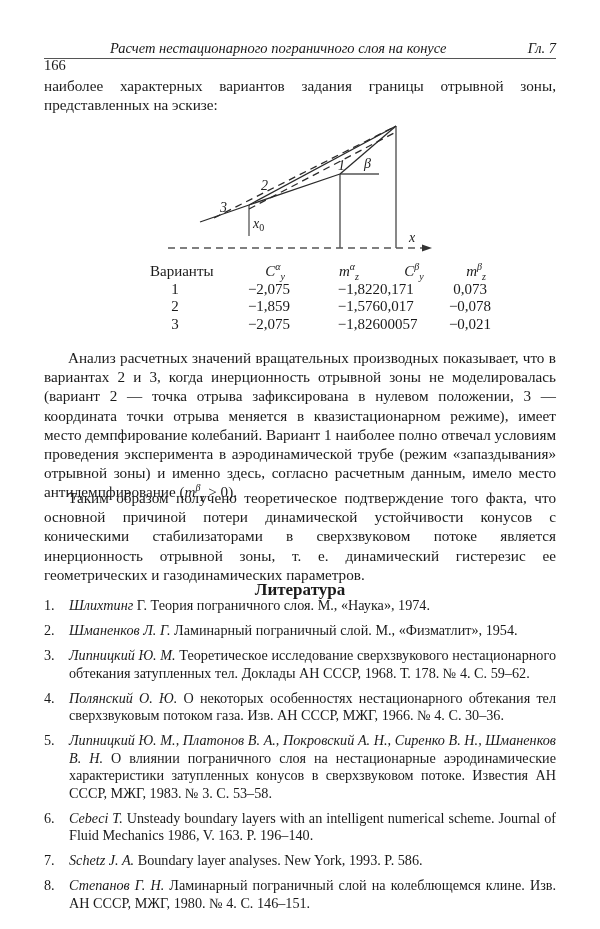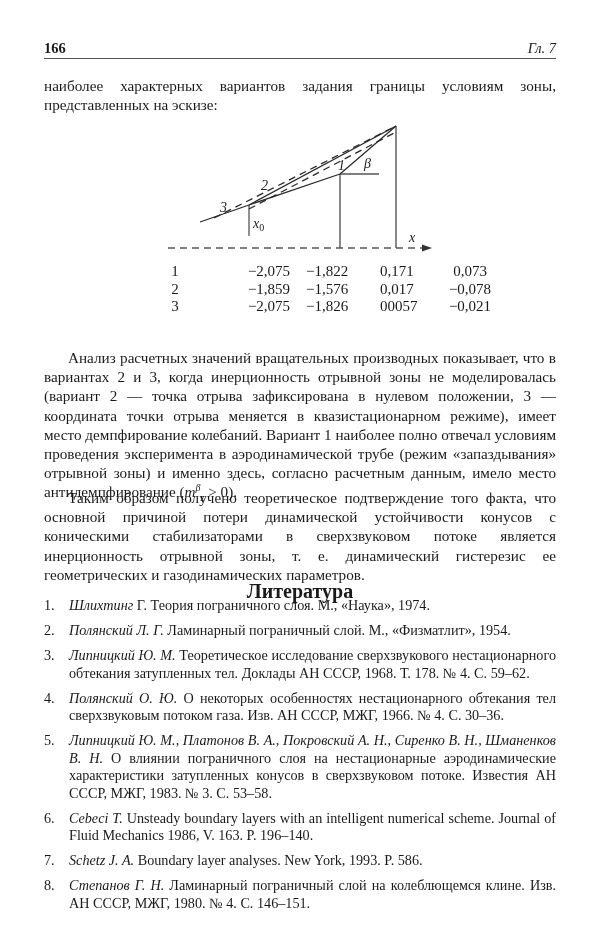--- a/index.html
+++ b/index.html
@@ -1,57 +1,58 @@
 <!DOCTYPE html>
 <html><head>
 <meta charset="utf-8">
 <style>
   html, body { margin: 0; padding: 0; background: #ffffff; }
   body { width: 600px; height: 929px; position: relative; overflow: hidden;
          font-family: "Liberation Serif", "DejaVu Serif", serif; color: #1a1a1a; }
   .page { position: absolute; left: 44px; top: 0; width: 512px; }
   .header { position: absolute; top: 40px; left: 0; width: 512px; height: 18px;
             border-bottom: 1px solid #555; font-size: 14.5px; }
-  .header .pno { position: absolute; left: 0; top: 0; font-weight: bold; }
+  .header .pno { position: absolute; left: 0; top: 17px; }
   .header .title { position: absolute; left: 66px; top: 0; font-style: italic; }
   .header .chap { position: absolute; right: 0; top: 0; font-style: italic; }
   .para { position: absolute; left: 0; width: 512px; font-size: 15.2px; line-height: 19.2px;
           text-align: justify; text-align-last: left; }
   .indent { text-indent: 24px; }
   .diagram { position: absolute; left: 0; top: 110px; width: 512px; height: 150px; }
   .table { position: absolute; left: 106px; top: 263px; font-size: 15px; line-height: 17.5px; }
   .table .row { display: flex; }
   .table .c0 { width: 82px; text-align: left; }
   .table .c0.num { text-align: center; width: 50px; margin-left: 0; padding-right: 32px; }
   .table .c1 { width: 74px; text-align: center; }
-  .table .c2 { width: 74px; text-align: left; }
+  .table .c2 { width: 74px; text-align: right; }
   .table .c3 { width: 56px; text-align: left; }
   .table .c4 { width: 68px; text-align: center; }
   .table .hdr .c1, .table .hdr .c2, .table .hdr .c3, .table .hdr .c4 { font-style: italic; text-align: center; }
   .table .hdr .c1 { padding-left: 6px; }
   sup, sub { font-size: 10px; line-height: 0; }
   .refs-title { position: absolute; left: 0; top: 580px; width: 512px; text-align: center;
-                font-weight: bold; font-size: 20px; }
+                font-weight: bold; font-size: 17px; }
   .refs { position: absolute; left: 0; top: 597px; width: 512px; font-size: 14.2px; line-height: 17.5px; }
   .ref { position: relative; padding-left: 25px; margin-bottom: 7.5px; text-align: justify; text-align-last: left; }
   .ref .num { position: absolute; left: 0; top: 0; }
   .ref .auth { font-style: italic; }
   i.math { font-style: italic; }
 </style>
 </head>
 <body>
 
 <div class="page">
 
   <div class="header">
     <span class="pno">166</span>
+    <span class="title">Расчет нестационарного пограничного слоя на конусе</span>
     <span class="chap">Гл. 7</span>
   </div>
 
-  <div class="para" style="top:76px;">наиболее характерных вариантов задания границы условиям зоны, представленных на эскизе:</div>
+  <div class="para" style="top:76px;">наиболее характерных вариантов задания границы отрывной зоны, представленных на эскизе:</div>
 
   <svg class="diagram" viewBox="0 0 512 150" width="512" height="150">
     <g stroke="#2a2a2a" fill="none" stroke-width="1.3">
 
       <line x1="124" y1="138" x2="378" y2="138" stroke="#555" stroke-dasharray="7,5" stroke-width="1.4"></line>
 
       <polygon points="378,134.5 388,138 378,141.5" fill="#333" stroke="none"></polygon>
 
       <line x1="352" y1="16" x2="352" y2="138" stroke="#555" stroke-width="1.4"></line>
 
@@ -75,20 +76,27 @@
       <text x="176" y="102">3</text>
       <text x="217" y="80">2</text>
       <text x="294" y="60">1</text>
       <text x="320" y="58">β</text>
       <text x="209" y="118"><tspan>x</tspan><tspan font-size="10" dy="3" font-style="normal">0</tspan></text>
       <text x="365" y="132">x</text>
     </g>
   </svg>
 
   <div class="table">
+    <div class="row hdr">
+      <span class="c0">Варианты</span>
+      <span class="c1"><span>C</span><sup>α</sup><sub>y</sub></span>
+      <span class="c2"><span>m</span><sup>α</sup><sub>z</sub></span>
+      <span class="c3"><span>C</span><sup>β</sup><sub>y</sub></span>
+      <span class="c4"><span>m</span><sup>β</sup><sub>z</sub></span>
+    </div>
     <div class="row">
       <span class="c0 num">1</span>
       <span class="c1">−2,075</span>
       <span class="c2">−1,822</span>
       <span class="c3">0,171</span>
       <span class="c4">0,073</span>
     </div>
     <div class="row">
       <span class="c0 num">2</span>
       <span class="c1">−1,859</span>
@@ -106,21 +114,21 @@
   </div>
 
   <div class="para indent" style="top:348px;"><span>Анализ расчетных значений вращательных производных показывает, что в вариантах 2 и 3, когда инерционность отрывной зоны не моделировалась (вариант 2 — точка отрыва зафиксирована в нулевом положении, 3 — координата точки отрыва меняется в квазистационарном режиме), имеет место демпфирование колебаний. Вариант 1 наиболее полно отвечал условиям проведения эксперимента в аэродинамической трубе (режим «запаздывания» отрывной зоны) и именно здесь, согласно расчетным данным, имело место антидемпфирование </span><span>(</span><i class="math">m</i><sup><i>β</i></sup><sub><i>z</i></sub><span> &gt; 0).</span></div>
 
   <div class="para indent" style="top:488px;">Таким образом получено теоретическое подтверждение того факта, что основной причиной потери динамической устойчивости конусов с коническими стабилизаторами в сверхзвуковом потоке является инерционность отрывной зоны, т. е. динамический гистерезис ее геометрических и газодинамических параметров.</div>
 
   <div class="refs-title">Литература</div>
 
   <div class="refs">
     <div class="ref"><span class="num">1.</span><span class="auth">Шлихтинг</span><span> Г. Теория пограничного слоя. М., «Наука», 1974.</span></div>
-    <div class="ref"><span class="num">2.</span><span class="auth">Полянский Л. Г.</span><span> Ламинарный пограничный слой. М., «Физматлит», 1954.</span></div>
+    <div class="ref"><span class="num">2.</span><span class="auth">Шманенков Л. Г.</span><span> Ламинарный пограничный слой. М., «Физматлит», 1954.</span></div>
     <div class="ref"><span class="num">3.</span><span class="auth">Липницкий Ю. М.</span><span> Теоретическое исследование сверхзвукового нестационарного обтекания затупленных тел. Доклады АН СССР, 1968. Т. 178. № 4. С. 59–62.</span></div>
     <div class="ref"><span class="num">4.</span><span class="auth">Полянский О. Ю.</span><span> О некоторых особенностях нестационарного обтекания тел сверхзвуковым потоком газа. Изв. АН СССР, МЖГ, 1966. № 4. С. 30–36.</span></div>
     <div class="ref"><span class="num">5.</span><span class="auth">Липницкий Ю. М., Платонов В. А., Покровский А. Н., Сиренко В. Н., Шманенков В. Н.</span><span> О влиянии пограничного слоя на нестационарные аэродинамические характеристики затупленных конусов в сверхзвуковом потоке. Известия АН СССР, МЖГ, 1983. № 3. С. 53–58.</span></div>
     <div class="ref"><span class="num">6.</span><span class="auth">Cebeci T.</span><span> Unsteady boundary layers with an intelligent numerical scheme. Journal of Fluid Mechanics 1986, V. 163. P. 196–140.</span></div>
     <div class="ref"><span class="num">7.</span><span class="auth">Schetz J. A.</span><span> Boundary layer analyses. New York, 1993. P. 586.</span></div>
     <div class="ref"><span class="num">8.</span><span class="auth">Степанов Г. Н.</span><span> Ламинарный пограничный слой на колеблющемся клине. Изв. АН СССР, МЖГ, 1980. № 4. С. 146–151.</span></div>
   </div>
 
 </div>
 

